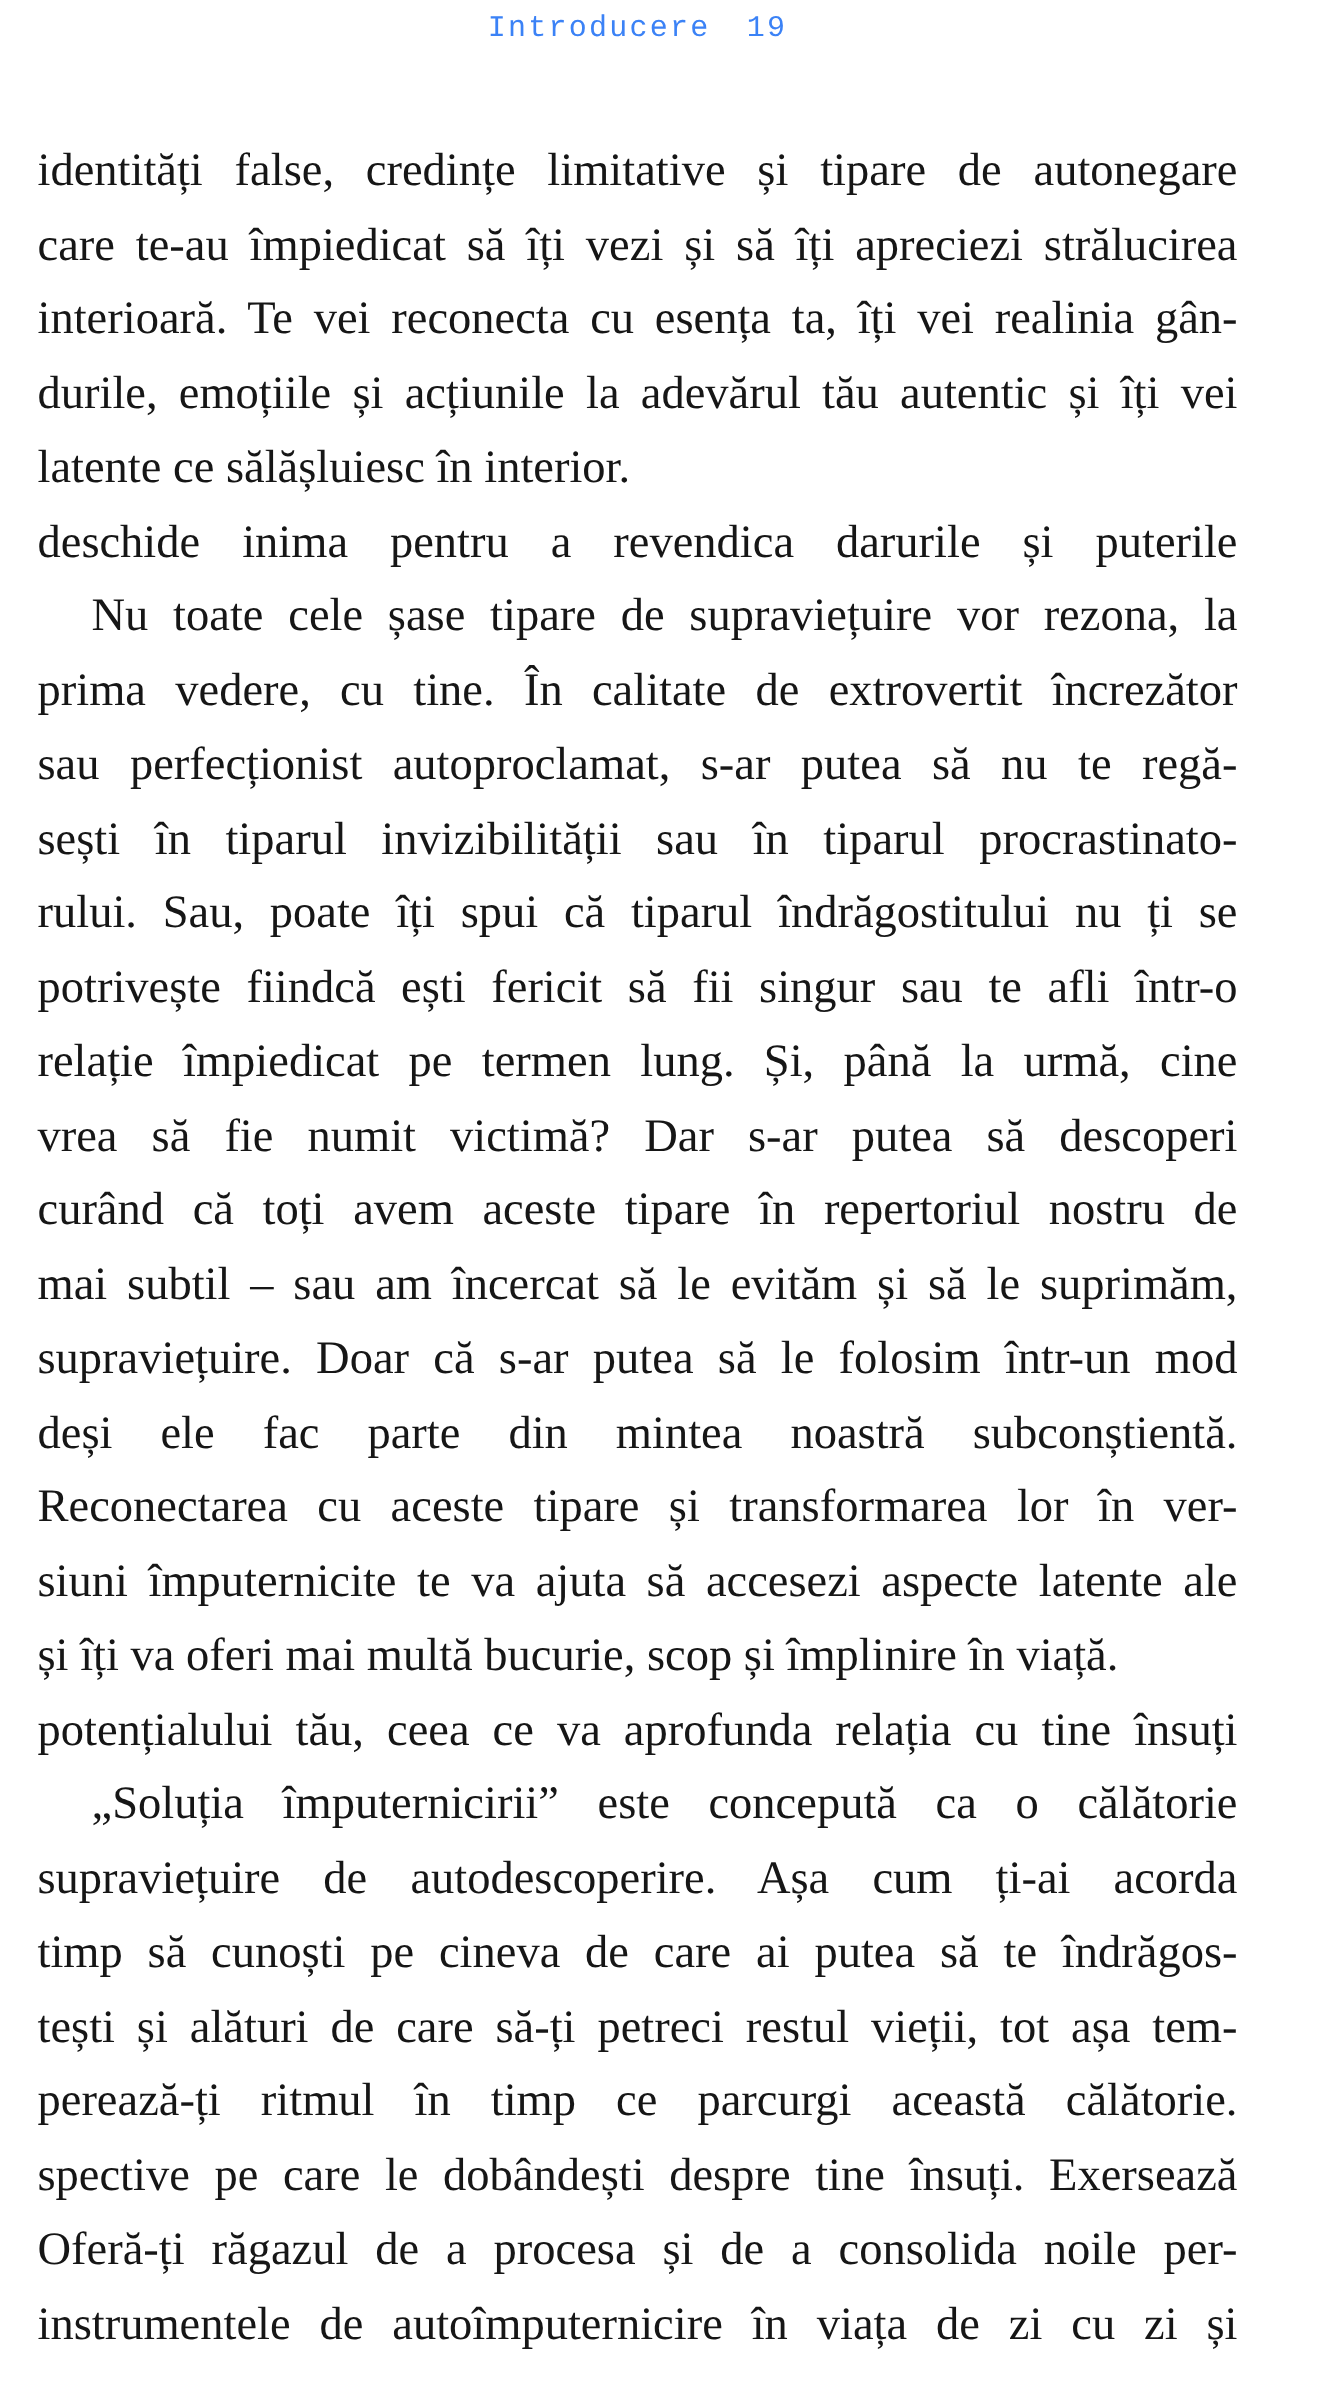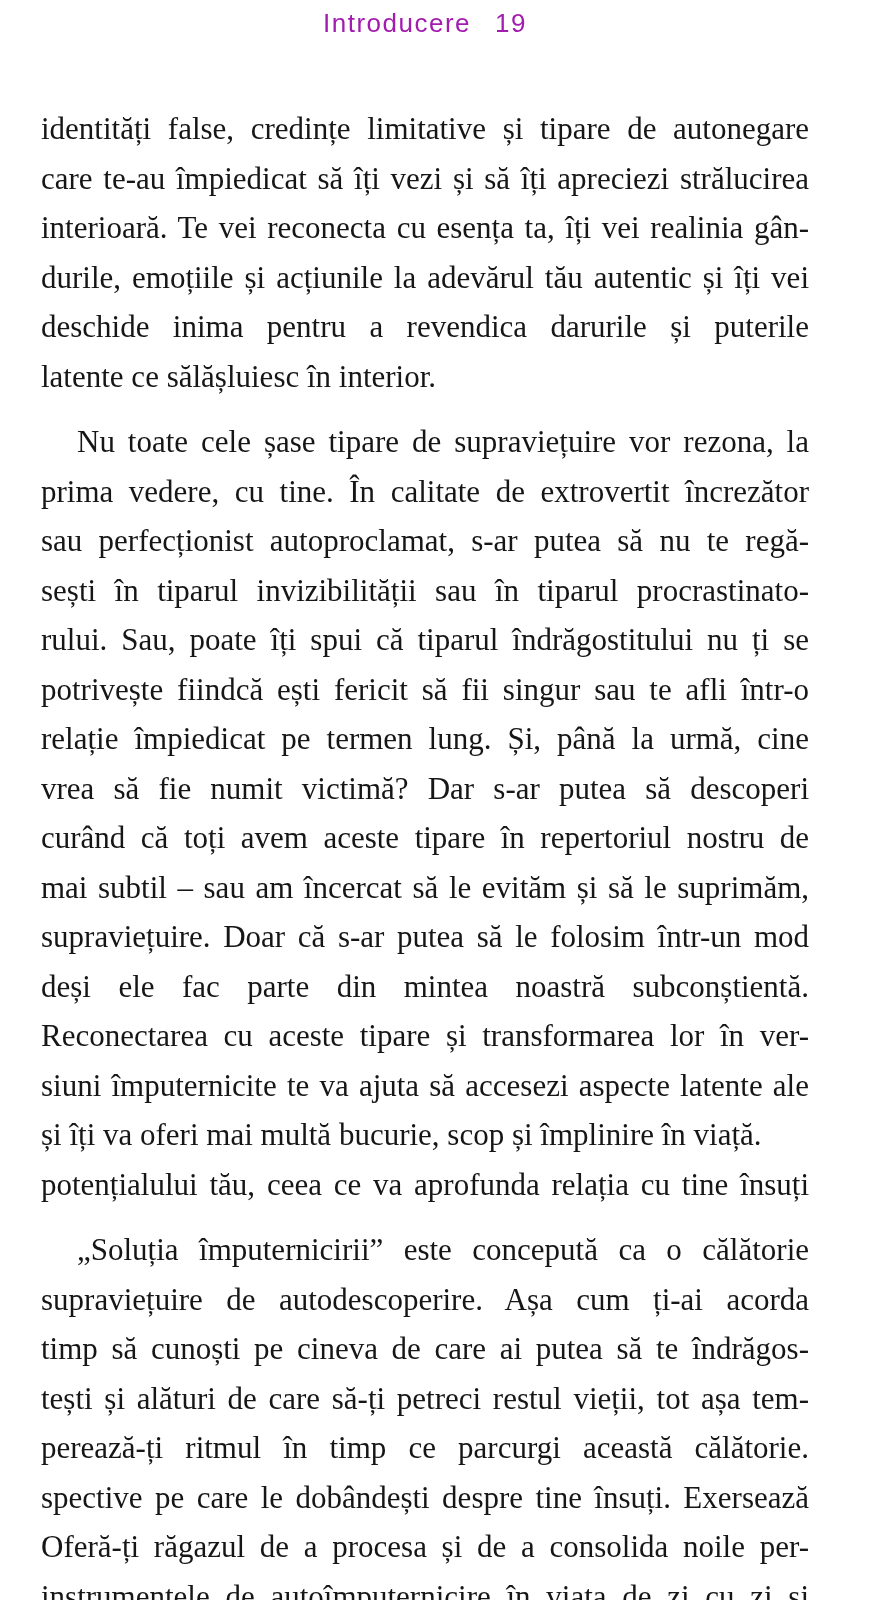--- a/index.html
+++ b/index.html
@@ -11,36 +11,36 @@
     font-family: "Liberation Serif", "DejaVu Serif", serif;
     color: #161616;
     overflow: hidden;
   }
   .running-head {
     position: absolute;
     top: 8px;
     left: 25px;
     width: 800px;
     text-align: center;
-    font-family: Liberation Sans, sans-serif;
-    font-size: 26px;
+    font-family: Liberation Mono, monospace;
+    font-size: 20px;
     font-weight: 400;
     letter-spacing: 1.5px;
-    color: #a21caf;
+    color: #3b82f6;
   }
   .running-head .pagenum { margin-left: 24px; }
   .text-block {
     position: absolute;
     top: 88px;
     left: 25px;
     width: 800px;
     font-size: 31px;
     line-height: 49.5px;
   }
-  .para { margin: 16px; padding: 0; font-family: Liberation Serif, serif; }
+  .para { margin: 0; padding: 0; font-family: Liberation Serif, serif; }
   .line {
     text-align: justify;
     text-align-last: justify;
   }
   .line.para-end { text-align-last: left; }
   .line.indent { text-indent: 36px; }
 </style>
 </head>
 <body>
 
@@ -50,22 +50,22 @@
     <span>Introducere</span><span class="pagenum">19</span>
   </div>
 
   <div class="text-block">
 
     <div class="para">
       <div class="line">identități false, credințe limitative și tipare de autonegare</div>
       <div class="line">care te-au împiedicat să îți vezi și să îți apreciezi strălucirea</div>
       <div class="line">interioară. Te vei reconecta cu esența ta, îți vei realinia gân-</div>
       <div class="line">durile, emoțiile și acțiunile la adevărul tău autentic și îți vei</div>
+      <div class="line para-end">latente ce sălășluiesc în interior.</div>
       <div class="line">deschide inima pentru a revendica darurile și puterile</div>
-      <div class="line para-end">latente ce sălășluiesc în interior.</div>
     </div>
 
     <div class="para">
       <div class="line indent">Nu toate cele șase tipare de supraviețuire vor rezona, la</div>
       <div class="line">prima vedere, cu tine. În calitate de extrovertit încrezător</div>
       <div class="line">sau perfecționist autoproclamat, s-ar putea să nu te regă-</div>
       <div class="line">sești în tiparul invizibilității sau în tiparul procrastinato-</div>
       <div class="line">rului. Sau, poate îți spui că tiparul îndrăgostitului nu ți se</div>
       <div class="line">potrivește fiindcă ești fericit să fii singur sau te afli într-o</div>
       <div class="line">relație împiedicat pe termen lung. Și, până la urmă, cine</div>

